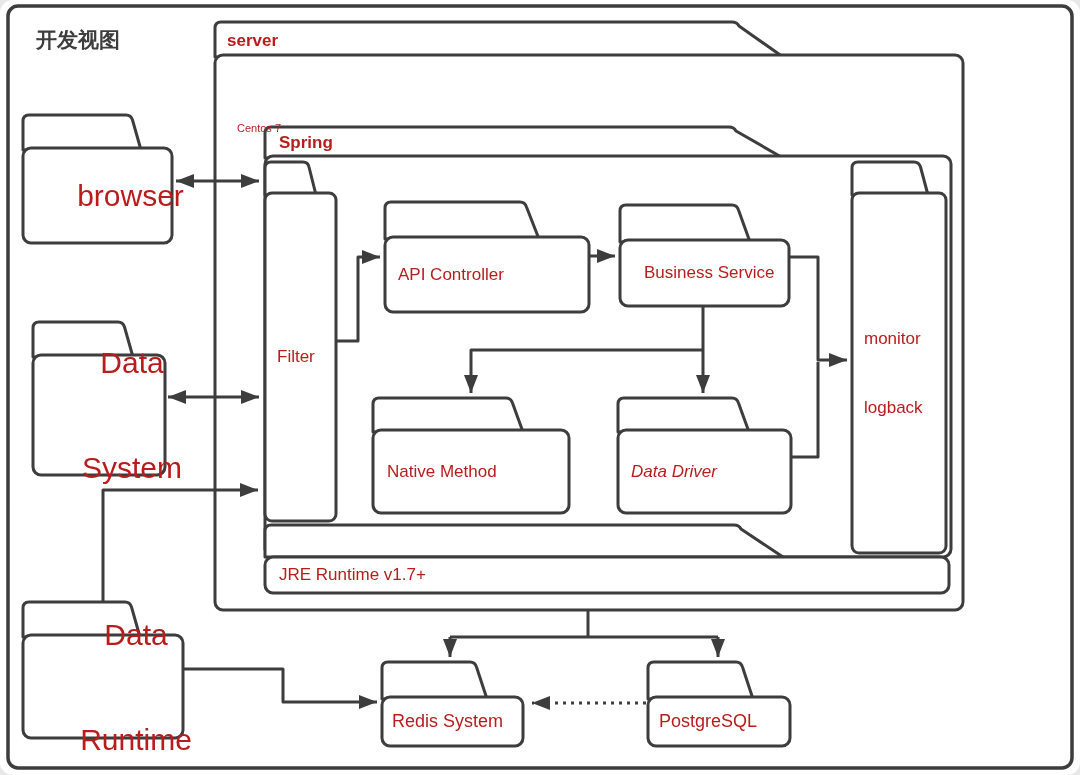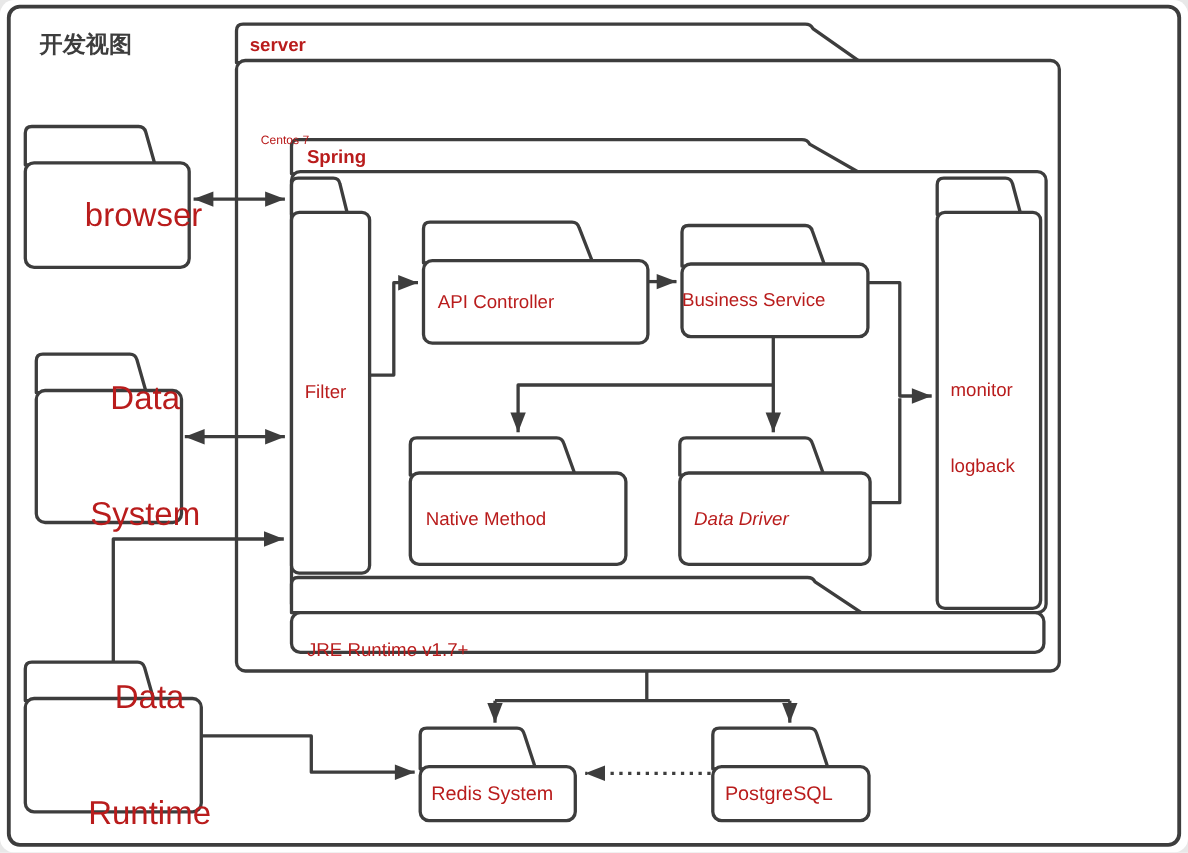--- a/index.html
+++ b/index.html
@@ -98,34 +98,34 @@
   <div class="lbl" style="left:237px;top:63px;font-size:11px;line-height:26px;">
     <div>Centos 7</div>
   </div>
 
   <div class="lbl bold" style="left:279px;top:133px;font-size:17px;">Spring</div>
 
   <div class="lbl vcenter" style="left:265px;top:193px;width:71px;height:328px;padding-left:12px;box-sizing:border-box;font-size:17px;">Filter</div>
 
   <div class="lbl vcenter" style="left:385px;top:237px;width:204px;height:75px;padding-left:13px;box-sizing:border-box;font-size:17px;">API Controller</div>
 
-  <div class="lbl vcenter" style="left:620px;top:240px;width:169px;height:66px;padding-left:0;box-sizing:border-box;font-size:17px;">Business Service</div>
+  <div class="lbl vcenter" style="left:620px;top:240px;width:169px;height:66px;padding-left:24px;box-sizing:border-box;font-size:17px;">Business Service</div>
 
   <div class="lbl vcenter" style="left:373px;top:430px;width:196px;height:83px;padding-left:14px;box-sizing:border-box;font-size:17px;">Native Method</div>
 
   <div class="lbl vcenter" style="left:618px;top:430px;width:173px;height:83px;padding-left:13px;box-sizing:border-box;font-size:17px;font-style:italic;">Data Driver</div>
 
-  <div class="lbl vcenter" style="left:852px;top:193px;width:94px;height:360px;padding-left:12px;box-sizing:border-box;font-size:17px;line-height:23px;margin-top:16px;">
+  <div class="lbl vcenter" style="left:852px;top:193px;width:94px;height:360px;padding-left:12px;box-sizing:border-box;font-size:17px;line-height:23px;">
     <div>
       <div>monitor</div>
       <div>logback</div>
     </div>
   </div>
 
-  <div class="lbl vcenter" style="left:265px;top:557px;width:664px;height:36px;padding-left:14px;box-sizing:border-box;font-size:17px;margin-top:16px;">JRE Runtime v1.7+</div>
+  <div class="lbl vcenter" style="left:265px;top:557px;width:664px;height:36px;padding-left:14px;box-sizing:border-box;font-size:17px;">JRE Runtime v1.7+</div>
 
   <div class="lbl ccenter" style="left:23px;top:148px;width:149px;height:95px;font-size:30px;">browser</div>
 
   <div class="lbl ccenter" style="left:33px;top:355px;width:132px;height:120px;font-size:30px;line-height:35px;">
     <div>
       <div>Data</div>
       <div>System</div>
     </div>
   </div>
 

